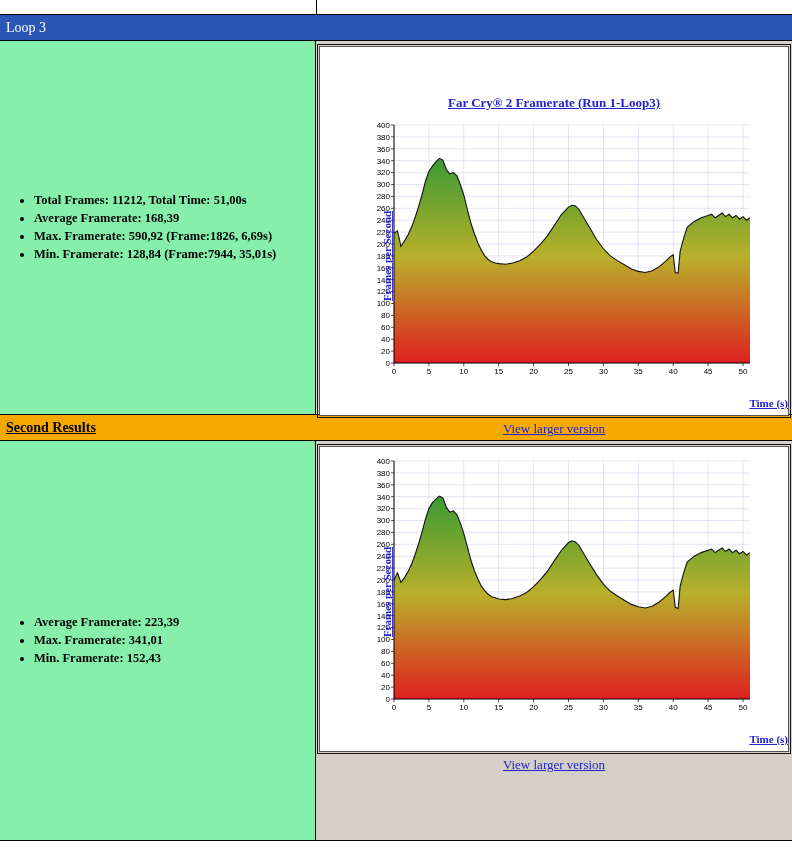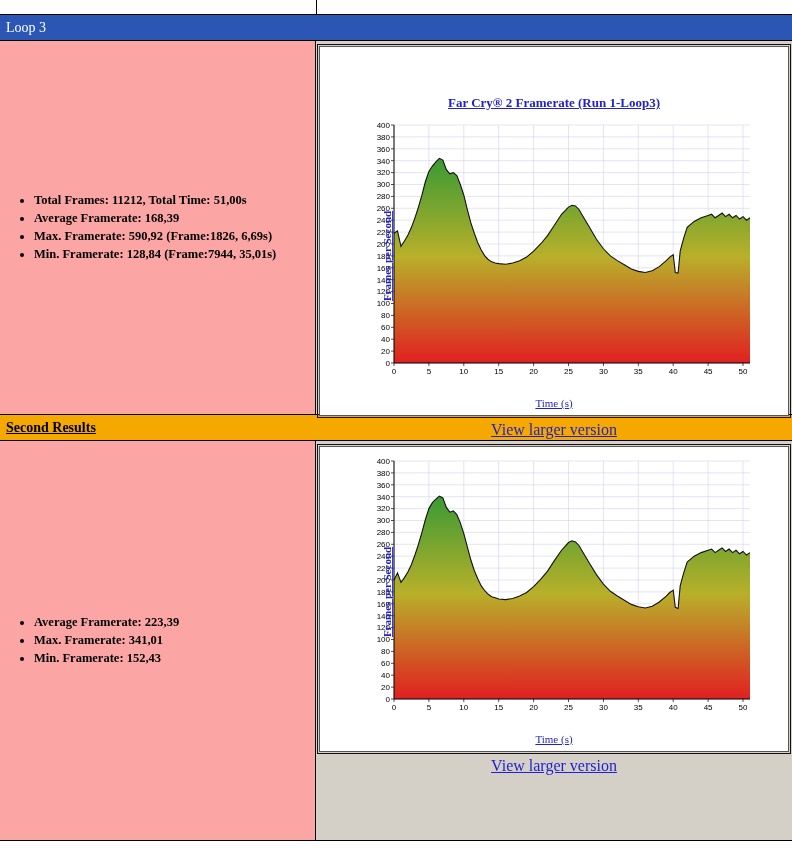--- a/index.html
+++ b/index.html
@@ -70,21 +70,21 @@
     border-bottom: 1px solid #000;
     background: #d4d0c8;
     box-sizing: border-box;
   }
   .stats-cell {
     width: 316px;
     border-right: 1px solid #000;
     box-sizing: border-box;
     display: flex;
     align-items: center;
-    background: #fca5a5;
+    background: #86efac;
   }
   .stats-list {
     margin: 0;
     padding-left: 34px;
     font-size: 12.5px;
     font-weight: bold;
     line-height: 17px;
   }
   .stats-list li {
     margin: 0 0 1px 0;
@@ -129,33 +129,33 @@
     top: 50%;
     transform: translateY(-50%) rotate(-90deg);
     transform-origin: center;
     color: #2222cc;
     font-weight: bold;
     font-size: 11px;
     text-decoration: underline;
     white-space: nowrap;
   }
   .xlabel {
-    text-align: center;
+    text-align: right;
     color: #2222cc;
-    font-weight: normal;
+    font-weight: bold;
     font-size: 11px;
     text-decoration: underline;
     padding-bottom: 6px;
   }
   .svg-holder { margin-left: 14px; }
   .view-larger {
     display: block;
     text-align: center;
     color: #2222cc;
-    font-size: 16px;
+    font-size: 13px;
     text-decoration: underline;
     padding: 5px 0 4px 0;
     cursor: pointer;
   }
   .tick-text {
     font-family: "Liberation Sans", sans-serif;
     font-size: 8px;
     fill: #000;
   }
 </style>

